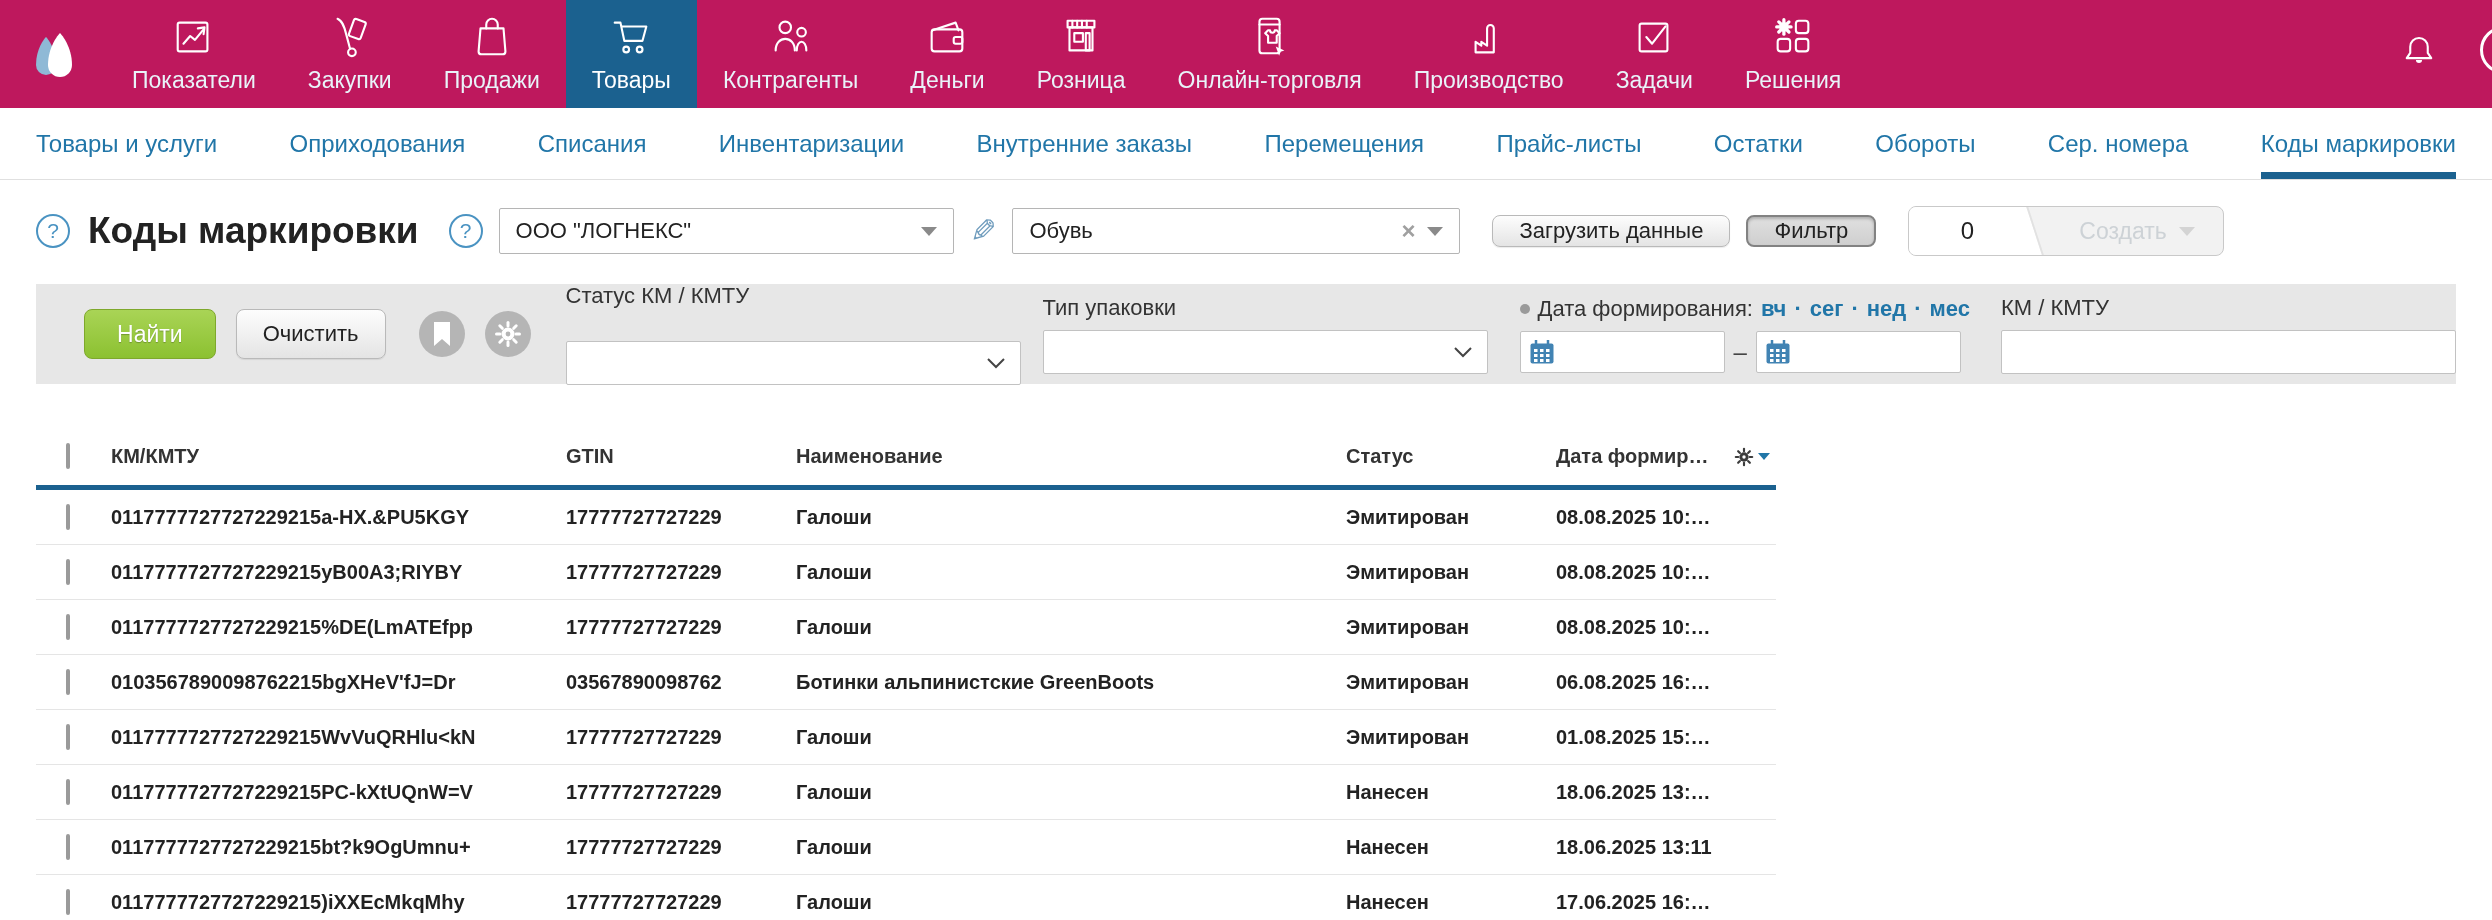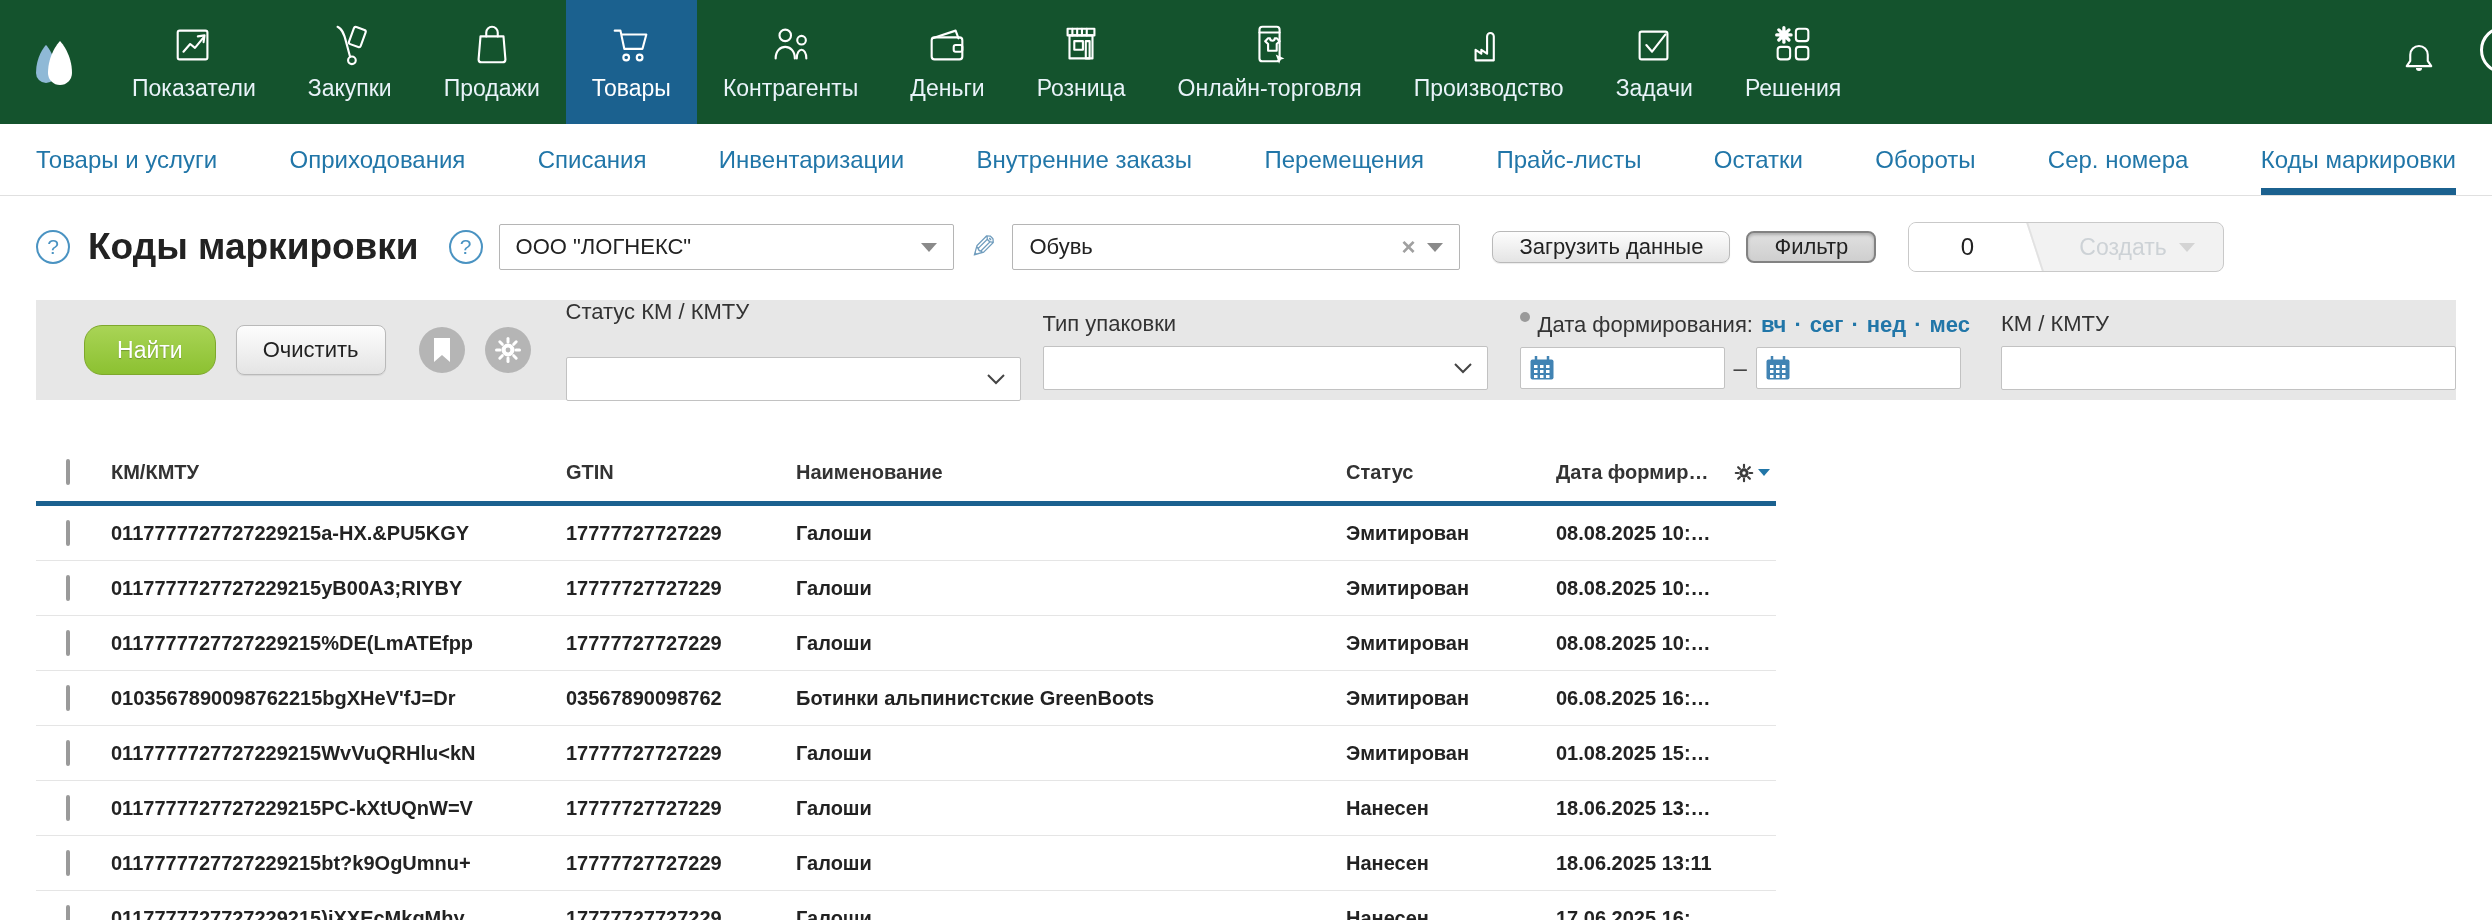--- a/index.html
+++ b/index.html
@@ -1,20 +1,20 @@
 <!DOCTYPE html>
 <html><head>
 <meta charset="utf-8">
 <style>
   * { box-sizing: border-box; margin: 0; padding: 0; }
   html,body { width:2492px; height:920px; overflow:hidden; background:#fff;
     font-family:"Liberation Sans", sans-serif; }
 
   
-  .topnav { height:124px; background:#14532d; display:flex; align-items:stretch; position:relative; }
+  .topnav { height:108px; background:#be185d; display:flex; align-items:stretch; position:relative; }
   .logo { width:106px; display:flex; align-items:center; justify-content:center; cursor:pointer; }
   .nav-item { display:flex; flex-direction:column; align-items:center; justify-content:center;
     gap:7px; padding:0 26px; font-size:23px; color:#e9f3f9; cursor:pointer; white-space:nowrap; }
   .nav-item.active { background:#1b618f; color:#fff; }
   .nav-item svg { width:46px; height:46px; stroke:#fff; fill:none; stroke-width:2.2;
     stroke-linecap:round; stroke-linejoin:round; }
   .topnav-right { margin-left:auto; display:flex; align-items:center; padding-right:52px; }
   .bell svg { width:42px; height:42px; stroke:#fff; fill:none; stroke-width:2.4;
     stroke-linecap:round; stroke-linejoin:round; cursor:pointer; }
   .avatar-partial { position:absolute; right:-36px; top:26px; width:48px; height:48px;
@@ -54,38 +54,38 @@
   .chevron-sep { width:26px; background:#fff; position:relative; }
   .chevron-sep::after { content:""; position:absolute; left:0; top:-4px; width:34px; height:58px;
     background:#f2f2f2; border-left:2px solid #e2e2e2; transform:skewX(18deg); transform-origin:top left; }
   .create-btn { display:flex; align-items:center; gap:12px; padding:0 28px; font-size:23px;
     color:#cdd2d6; cursor:default; }
   .create-btn .caret-down { border-top-color:#d4d4d4; margin-left:0; }
 
   
   .filter-panel { margin:4px 36px 0 36px; background:#e7e7e7; height:100px;
     display:flex; align-items:center; padding-left:48px; }
-  .btn-find { width:134px; height:50px; border-radius:18px; border:1px solid #7ea82c;
+  .btn-find { width:134px; height:50px; border-radius:8px; border:1px solid #7ea82c;
     background:linear-gradient(#a9d456,#8cc131); color:#fff; font-size:23px; cursor:pointer;
     text-shadow:0 1px 1px rgba(0,0,0,.25); }
   .btn-clear { height:50px; margin-left:20px; }
   .circle-btn { width:46px; height:46px; min-width:46px; border-radius:50%; background:#b5b5b5;
     display:flex; align-items:center; justify-content:center; cursor:pointer; }
   .circle-btn.bm { margin-left:33px; }
   .circle-btn.st { margin-left:20px; }
   .fgroup { display:flex; flex-direction:column; justify-content:center; gap:9px; }
   .flabel { font-size:22px; color:#333; white-space:nowrap; }
   .fselect { width:455px; height:44px; background:#fff; border:1px solid #c2c2c2; border-radius:2px;
     display:flex; align-items:center; justify-content:flex-end; padding:0 14px; cursor:pointer; }
   .fselect svg { width:20px; height:12px; stroke:#444; stroke-width:2; fill:none; }
   .g-status { margin-left:35px;gap:32px; }
   .g-pack { margin-left:22px; }  .g-pack .fselect { width:445px; }
   .g-date { margin-left:32px; }
   .g-km { margin-left:31px; }
-  .date-label-row { display:flex; align-items:flex-start; gap:8px; font-size:22px; color:#333; }
+  .date-label-row { display:flex; align-items:center; gap:8px; font-size:22px; color:#333; }
   .bullet { width:10px; height:10px; border-radius:50%; background:#9a9a9a; }
   .date-links { display:flex; align-items:center; gap:8px;font-weight:bold; }
   .date-links a { color:#2176a8; text-decoration:none; font-size:22px; cursor:pointer; }
   .dot::before { content:"\00B7"; color:#2176a8; font-size:22px; }
   .date-inputs { display:flex; align-items:center; gap:9px; }
   .date-input { width:205px; height:42px; background:#fff; border:1px solid #c2c2c2; border-radius:2px;
     display:flex; align-items:center; padding:0 8px; cursor:text; }
   .dash { font-size:24px; color:#444; }
   .text-input { width:455px; height:44px; background:#fff; border:1px solid #c2c2c2; border-radius:2px;
     font-size:22px; padding:0 12px; font-family:"Liberation Sans", sans-serif; }

